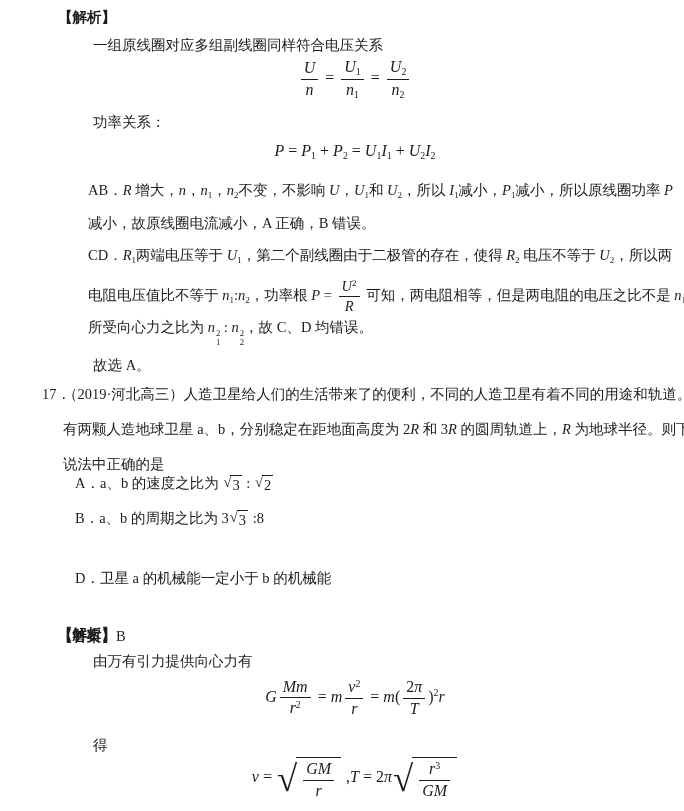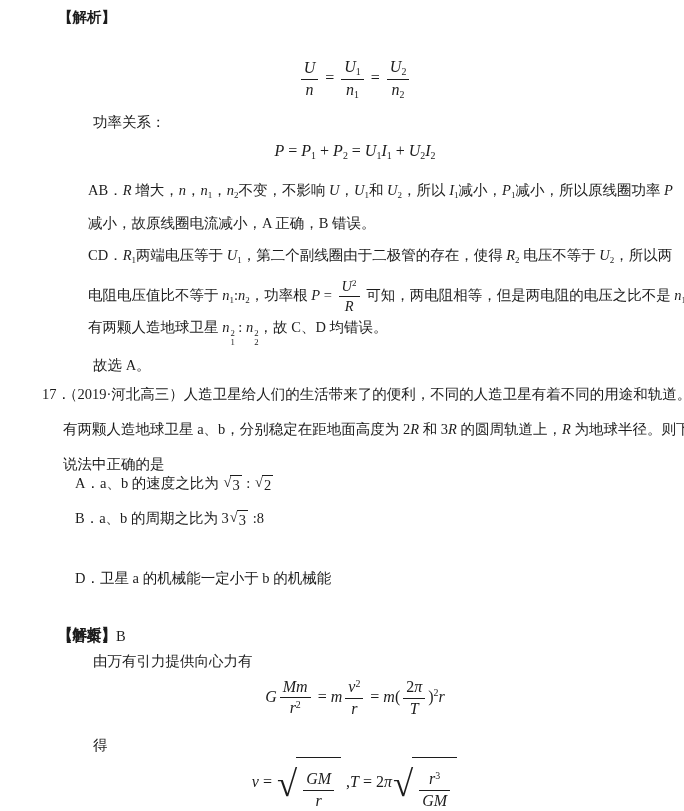--- a/index.html
+++ b/index.html
@@ -25,50 +25,51 @@
     display:inline-block;vertical-align:middle;
     text-align:center;margin:0 3px;line-height:1.15;
   }
   .fnum{display:block;padding:0 3px 1px;border-bottom:1px solid currentColor;}
   .fden{display:block;padding:1px 3px 0;}
   .sqrt{display:inline-flex;align-items:flex-start;vertical-align:middle;margin:0 1px;}
   .rsym{line-height:1.05;margin-right:-1px;}
   .rad{border-top:1px solid currentColor;padding:0 2px;}
   .sqrt.big{align-items:center;}
   .sqrt.big .rsym{font-size:2.3em;line-height:0;font-weight:400;}
-  .sqrt.big .rad{padding:12px 4px 0;text-decoration:underline;}
+  .sqrt.big .rad{padding:2px 4px 0;text-decoration:underline;}
   .stack{
     display:inline-flex;flex-direction:column;
     font-size:0.6em;line-height:1.05;
     vertical-align:-0.45em;margin-left:1px;text-align:left;
   }
 </style>
 </head>
 <body>
 
 <div class="page">
 
   <div class="line hdr" style="top:8px;left:58px">【解析】</div>
 
+  <div class="line" style="top:36px;left:93px">一组原线圈对应多组副线圈同样符合电压关系</div>
 
   <div class="formula" style="top:58px"><span class="frac"><span class="fnum"><span class="i">U</span></span><span class="fden"><span class="i">n</span></span></span><span> = </span><span class="frac"><span class="fnum"><span class="i">U</span><span class="sub">1</span></span><span class="fden"><span class="i">n</span><span class="sub">1</span></span></span><span> = </span><span class="frac"><span class="fnum"><span class="i">U</span><span class="sub">2</span></span><span class="fden"><span class="i">n</span><span class="sub">2</span></span></span></div>
 
   <div class="line" style="top:113px;left:93px">功率关系：</div>
 
   <div class="formula" style="top:142px"><span class="i">P</span><span> = </span><span class="i">P</span><span class="sub">1</span><span> + </span><span class="i">P</span><span class="sub">2</span><span> = </span><span class="i">U</span><span class="sub">1</span><span class="i">I</span><span class="sub">1</span><span> + </span><span class="i">U</span><span class="sub">2</span><span class="i">I</span><span class="sub">2</span></div>
 
   <div class="line" style="top:181px;left:88px"><span>AB．</span><span class="i">R</span><span> 增大，</span><span class="i">n</span><span>，</span><span class="i">n</span><span class="sub">1</span><span>，</span><span class="i">n</span><span class="sub">2</span><span>不变，不影响 </span><span class="i">U</span><span>，</span><span class="i">U</span><span class="sub">1</span><span>和 </span><span class="i">U</span><span class="sub">2</span><span>，所以 </span><span class="i">I</span><span class="sub">1</span><span>减小，</span><span class="i">P</span><span class="sub">1</span><span>减小，所以原线圈功率 </span><span class="i">P</span></div>
 
   <div class="line" style="top:214px;left:88px">减小，故原线圈电流减小，A 正确，B 错误。</div>
 
   <div class="line" style="top:246px;left:88px"><span>CD．</span><span class="i">R</span><span class="sub">1</span><span>两端电压等于 </span><span class="i">U</span><span class="sub">1</span><span>，第二个副线圈由于二极管的存在，使得 </span><span class="i">R</span><span class="sub">2</span><span> 电压不等于 </span><span class="i">U</span><span class="sub">2</span><span>，所以两</span></div>
 
   <div class="line" style="top:278px;left:88px"><span>电阻电压值比不等于 </span><span class="i">n</span><span class="sub">1</span><span>:</span><span class="i">n</span><span class="sub">2</span><span>，功率根 </span><span class="i">P</span><span> = </span><span class="frac"><span class="fnum"><span class="i">U</span><span class="sup">2</span></span><span class="fden"><span class="i">R</span></span></span><span> 可知，两电阻相等，但是两电阻的电压之比不是 </span><span class="i">n</span><span class="sub">1</span></div>
 
-  <div class="line" style="top:318px;left:88px"><span>有两颗人造地球卫星 </span><span class="i">n</span><span class="stack">
+  <div class="line" style="top:318px;left:88px"><span>所受向心力之比为 </span><span class="i">n</span><span class="stack">
         <span>2</span>
         <span>1</span>
       </span><span> : </span><span class="i">n</span><span class="stack">
         <span>2</span>
         <span>2</span>
       </span><span>，故 C、D 均错误。</span></div>
 
   <div class="line" style="top:356px;left:93px">故选 A。</div>
 
   <div class="line" style="top:385px;left:42px">17．</div>

